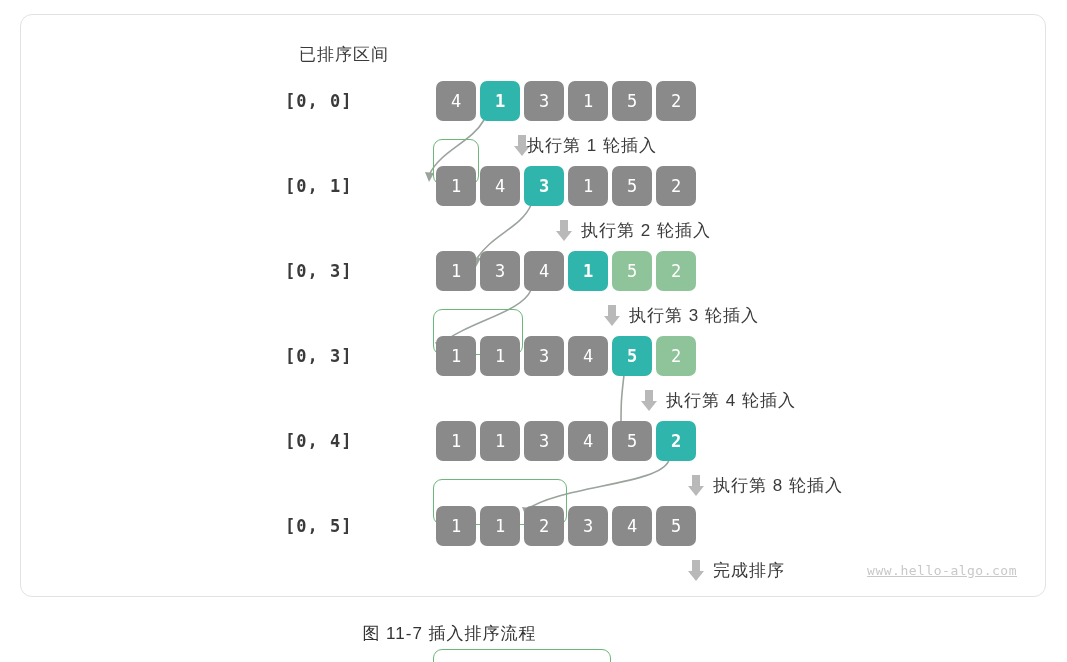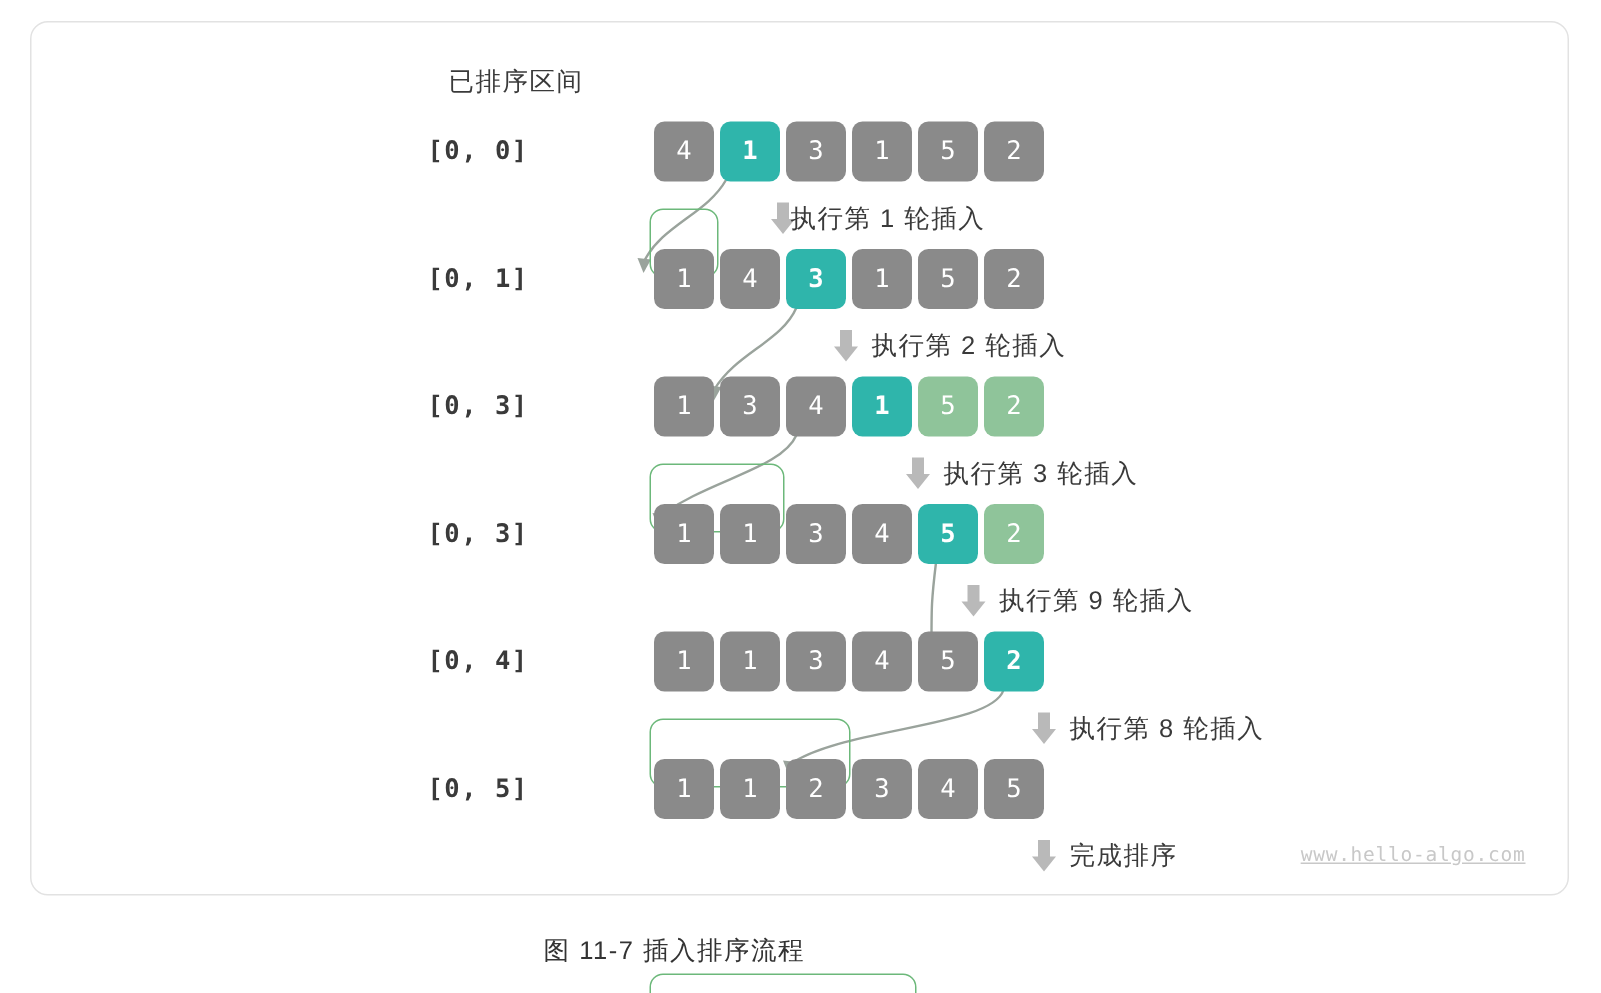--- a/index.html
+++ b/index.html
@@ -228,21 +228,21 @@
           <div class="cell gray">4</div>
           <div class="cell teal">5</div>
           <div class="cell green">2</div>
         </div>
         <div class="sorted-box" style="left: 412px; top: 317px; width: 178px; height: 46px;"></div>
       </div>
       <div class="arrow-down" style="left: 620px; top: 375px;">
         <div class="shaft"></div>
         <div class="head"></div>
       </div>
-      <div class="step-text" style="left: 645px; top: 374px;">执行第 9 轮插入</div>
+      <div class="step-text" style="left: 645px; top: 374px;">执行第 4 轮插入</div>
       <div class="row" style="top: 402px;">
         <div class="row-label">[0, 4]</div>
         <div class="array">
           <div class="cell gray">1</div>
           <div class="cell gray">1</div>
           <div class="cell gray">3</div>
           <div class="cell gray">4</div>
           <div class="cell gray">5</div>
           <div class="cell teal">2</div>
         </div>

